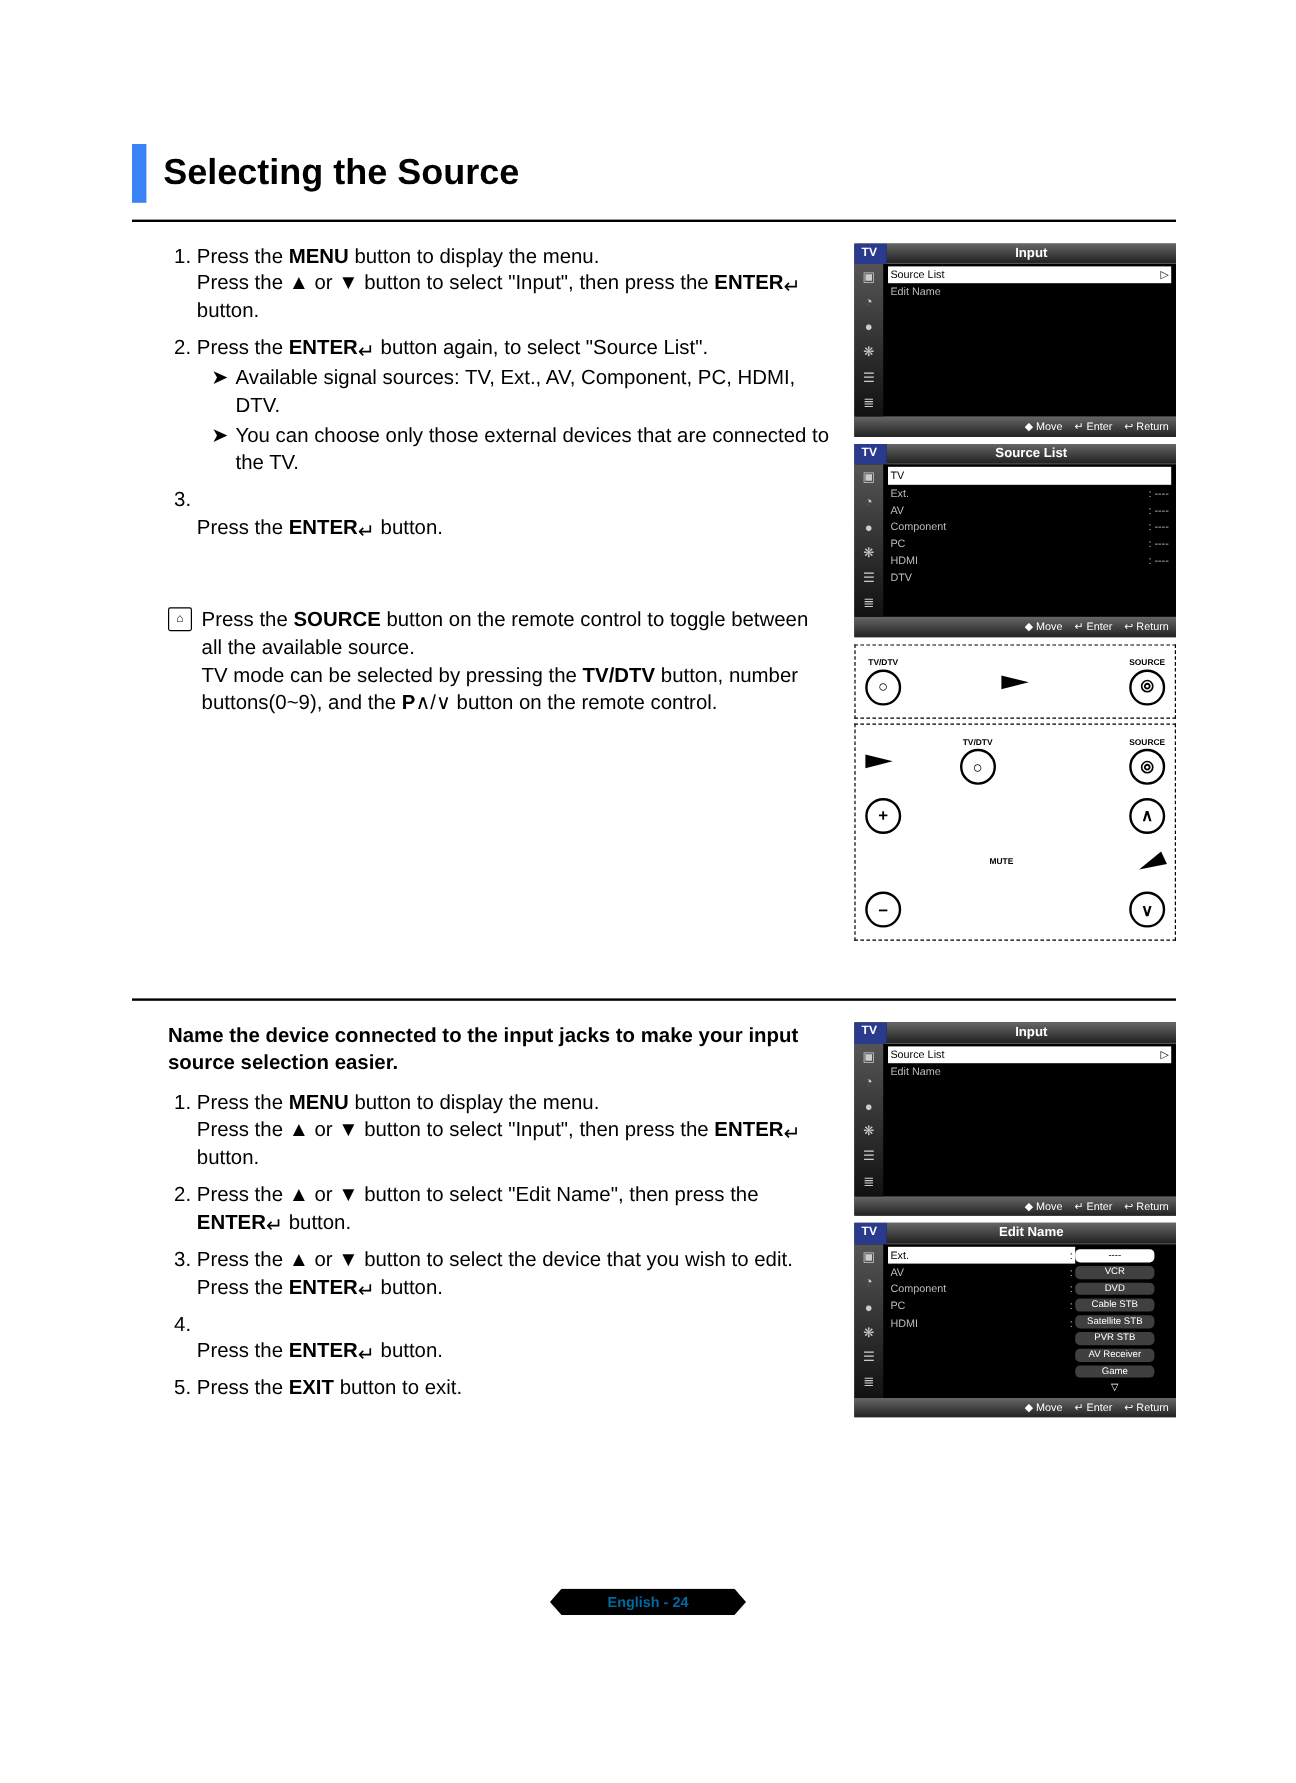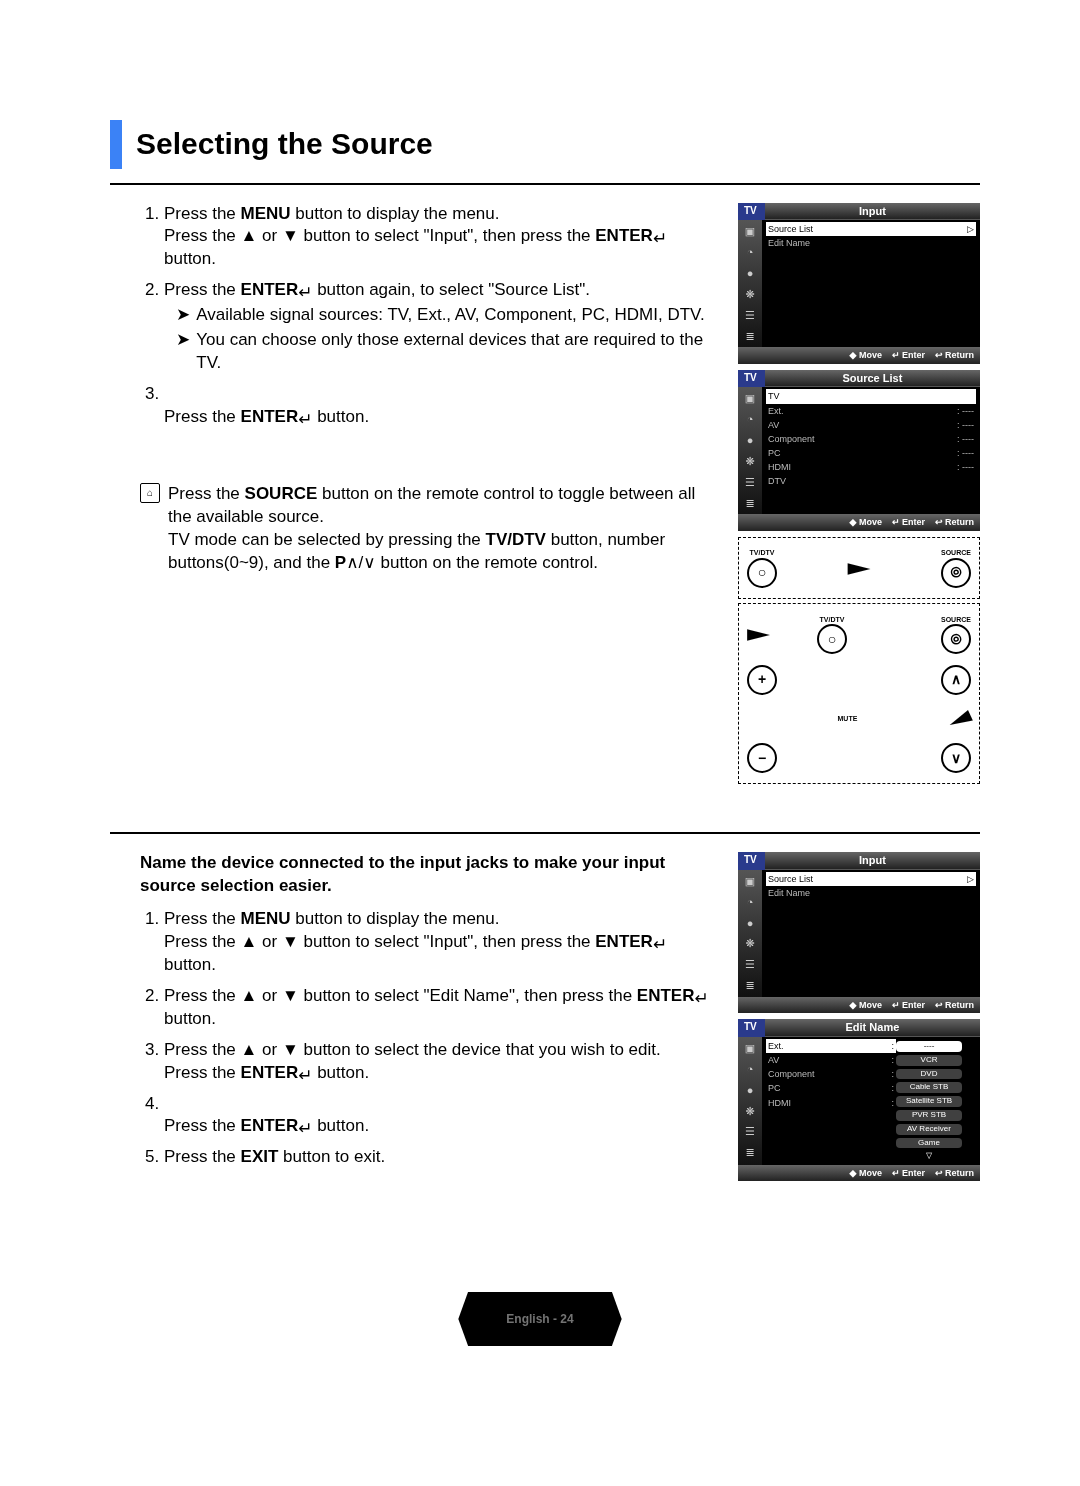--- a/index.html
+++ b/index.html
@@ -30,21 +30,21 @@
   }
   .columns{
     display:flex;
     gap:18px;
   }
   .left{
     flex:1;
     padding-left:30px;
   }
   .right{
-    width:242px;
+    width:268px;
     flex-shrink:0;
   }
   .intro{
     font-weight:bold;
     margin-bottom:10px;
   }
   ol.steps{
     margin:0 0 14px 0;
     padding-left:24px;
   }
@@ -127,21 +127,21 @@
     background:#fff;color:#000;
   }
   .osd-foot{
     background:linear-gradient(#666,#222);
     color:#fff;
     font-size:9px;
     display:flex;
     justify-content:flex-end;
     gap:10px;
     padding:2px 6px;
-    font-weight:bold;
+    font-weight:normal;
   }
   .osd-foot span::before{content:"";}
   .edit-opts{
     text-align:right;
     padding-right:14px;
   }
   .edit-opts div{
     background:#404040;
     color:#fff;
     display:inline-block;
@@ -179,24 +179,24 @@
   }
   .footer{
     position:absolute;
     bottom:140px;
     left:0;right:0;
     text-align:center;
   }
   .footer-box{
     display:inline-block;
     background:#000;
-    color:#737373;
+    color:#0369a1;
     font-size:12px;
     font-weight:bold;
-    padding:19px 48px;
+    padding:3px 48px;
     clip-path:polygon(6% 0,94% 0,100% 50%,94% 100%,6% 100%,0 50%);
   }
   .enter-icon{
     display:inline-block;
     position:relative;
     top:3px;
   }
 </style>
 </head>
 <body>
@@ -216,21 +216,21 @@
         </li>
         <li>
           <span>Press the </span><b>ENTER</b><span class="enter-icon">↵</span><span> button again, to select "Source List".</span>
           <div class="sub">
             <div class="sub-row">
                 <span class="arrow">➤</span>
                 <span>Available signal sources: TV, Ext., AV, Component, PC, HDMI, DTV.</span>
               </div>
             <div class="sub-row">
                 <span class="arrow">➤</span>
-                <span>You can choose only those external devices that are required to the TV.</span>
+                <span>You can choose only those external devices that are connected to the TV.</span>
               </div>
           </div>
         </li>
         <li>
           <br>
           <span>Press the </span><b>ENTER</b><span class="enter-icon">↵</span><span> button.</span>
         </li>
       </ol>
 
       <div class="remote-note">

